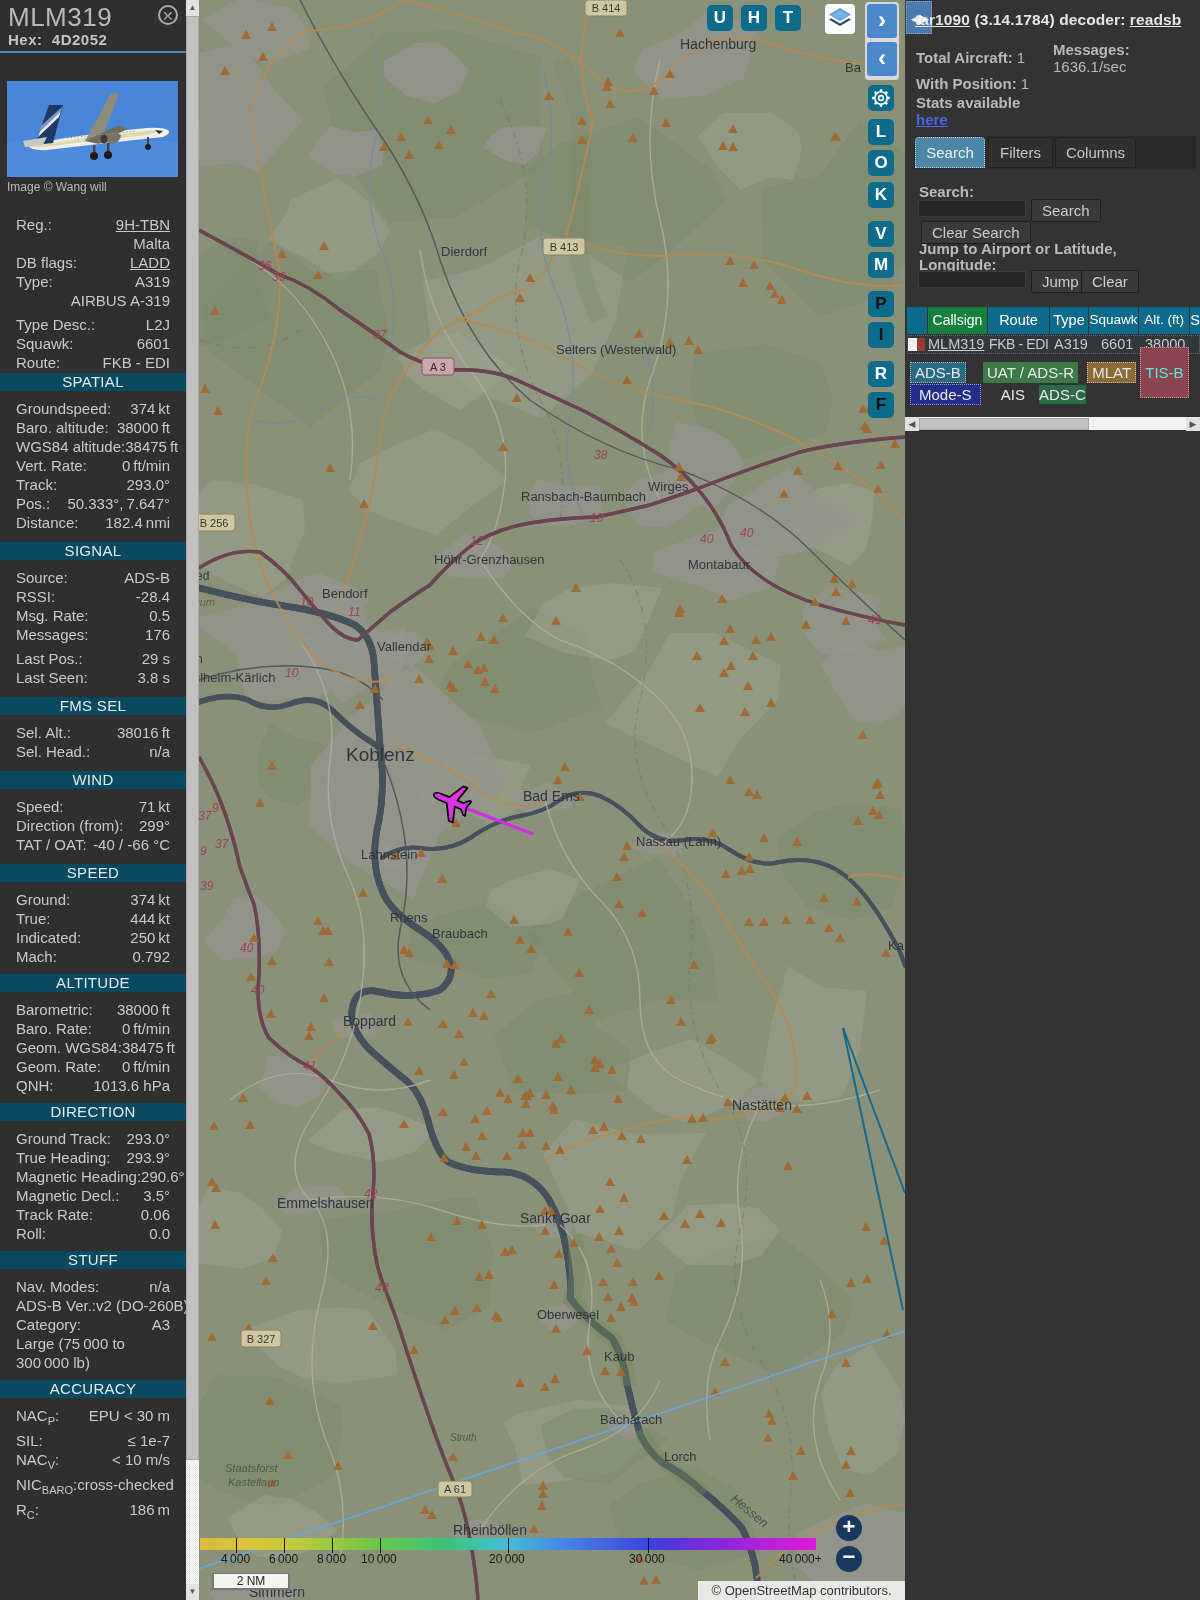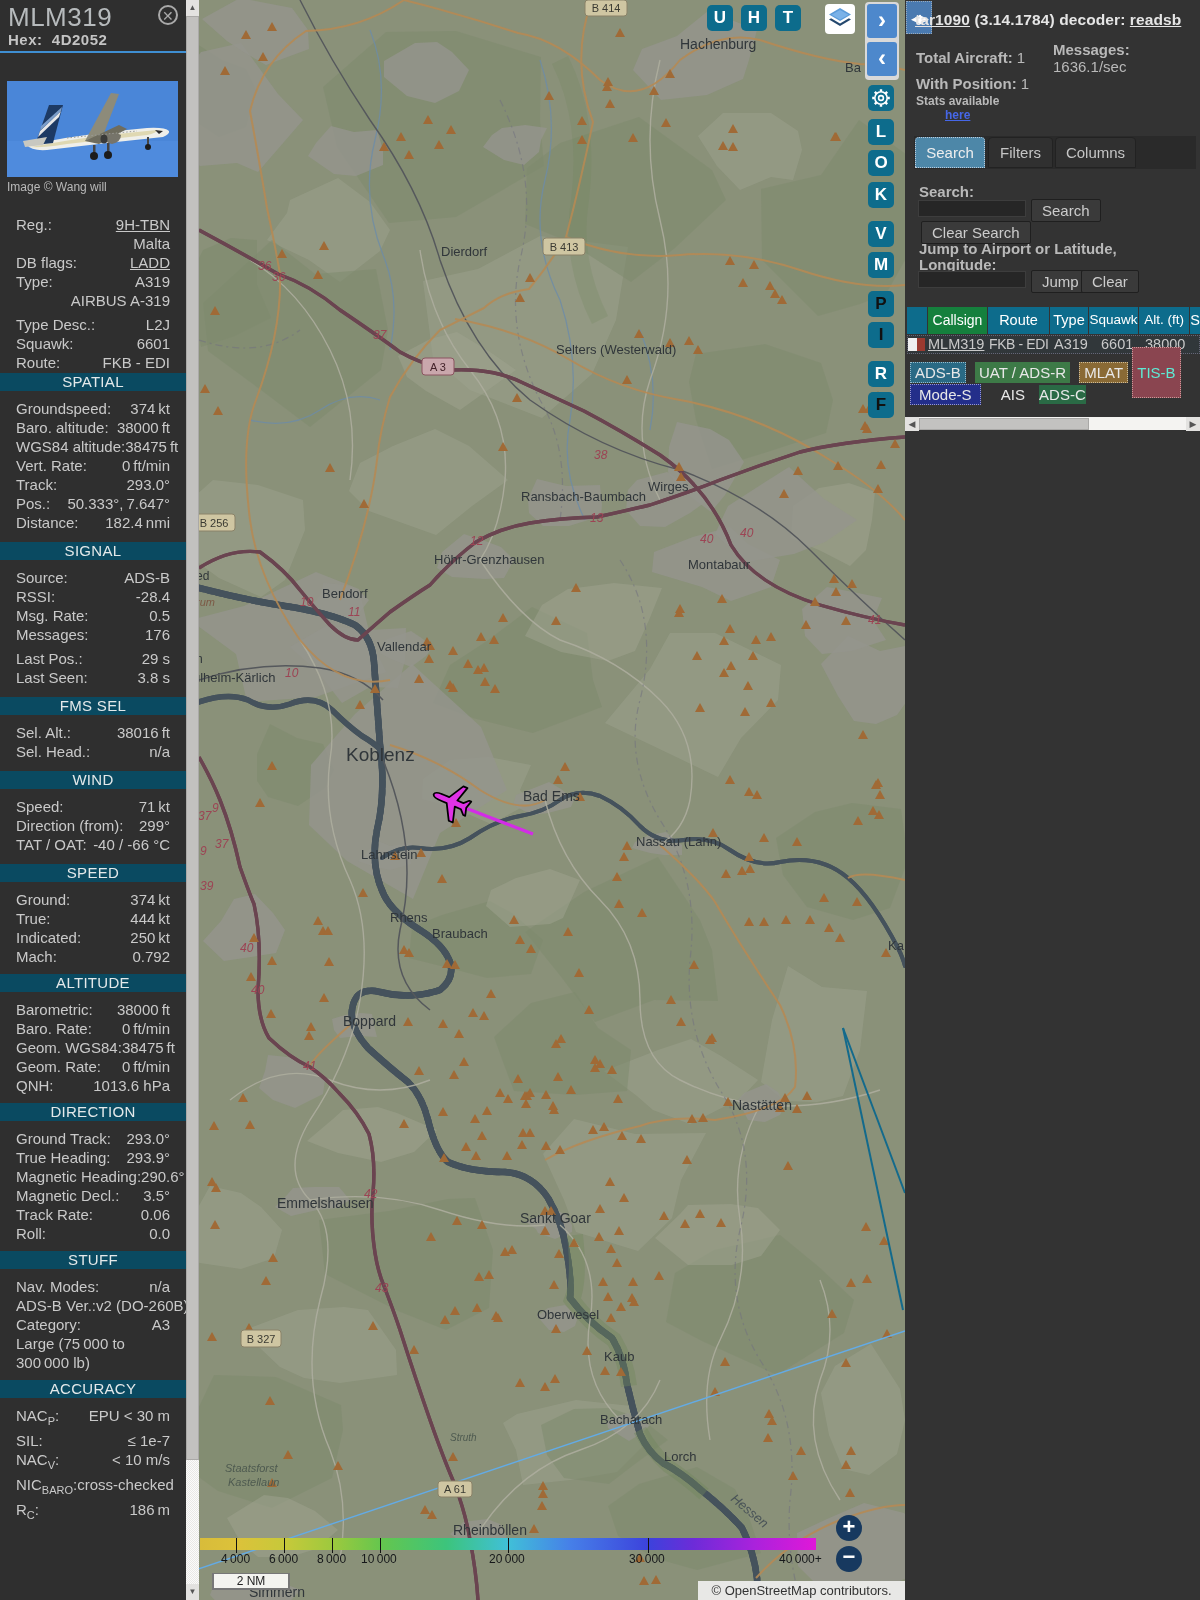--- a/index.html
+++ b/index.html
@@ -943,21 +943,21 @@
   <div id="sb-thumb"></div>
   <div class="sb-arr" style="top:1584px;">▼</div>
 </div>
 
 <div id="rpanel">
   <div style="position:absolute; left:1px; top:1px; width:26px; height:33px; background:#4a7ab0; border:1px dotted #9ab; color:#fff; font-size:13px; letter-spacing:-2px; text-align:center; line-height:33px;">◀▶</div>
   <div style="position:absolute; left:10px; top:11px; font-size:15.5px; font-weight:bold; color:#e5e5e5; white-space:nowrap; letter-spacing:0.1px;"><span style="text-decoration:underline;">tar1090</span> (3.14.1784) decoder: <span style="text-decoration:underline;">readsb</span></div>
   <div style="position:absolute; left:11px; top:49px; font-size:15px;"><b>Total Aircraft:</b> 1</div>
   <div style="position:absolute; left:148px; top:41px; font-size:15px;"><b>Messages:</b><br>1636.1/sec</div>
   <div style="position:absolute; left:11px; top:75px; font-size:15px;"><b>With Position:</b> 1</div>
-  <div style="position:absolute; left:11px; top:94px; font-size:12px;text-align:center;"><b>Stats available</b><br><a style="color:#4667e8; font-weight:bold; text-decoration:underline;">here</a></div>
+  <div style="position:absolute; left:11px; top:94px; font-size:15px;"><b>Stats available</b><br><a style="color:#4667e8; font-weight:bold; text-decoration:underline;">here</a></div>
   <div style="position:absolute; left:9px; top:136px; width:282px; height:33px; background:#2a2a2a;">
     <div style="position:absolute; left:1px; top:1px; width:70px; height:31px; background:#4d87a8; border:1px dotted #bcd; border-radius:4px 4px 0 0; color:#eee; font-size:15px; text-align:center; line-height:29px;">Search</div>
     <div style="position:absolute; left:74px; top:1px; width:65px; height:31px; background:#303030; border:1px solid #222; border-radius:4px 4px 0 0; color:#c5c5c5; font-size:15px; text-align:center; line-height:29px;">Filters</div>
     <div style="position:absolute; left:141px; top:1px; width:81px; height:31px; background:#303030; border:1px solid #222; border-radius:4px 4px 0 0; color:#c5c5c5; font-size:15px; text-align:center; line-height:29px;">Columns</div>
   </div>
   <div style="position:absolute; left:14px; top:183px; font-size:15px; font-weight:bold;text-align:center;">Search:</div>
   <div style="position:absolute; left:13px; top:200px; width:108px; height:17px; background:#262626; border:1px solid #3d3d3d;"></div>
   <div style="position:absolute; left:126px; top:199px;"><span class="btn">Search</span></div>
   <div style="position:absolute; left:16px; top:221px;"><span class="btn">Clear Search</span></div>
   <div style="position:absolute; left:14px; top:241px; font-size:15px; font-weight:bold; line-height:16px;">Jump to Airport or Latitude,<br>Longitude:</div>
@@ -976,21 +976,21 @@
     <div style="position:absolute; left:3px; top:31px; width:9px; height:13px; background:#efefef;"></div>
     <div style="position:absolute; left:12px; top:31px; width:8px; height:13px; background:#9a3a30;"></div>
     <div style="position:absolute; left:23px; top:29px; color:#c9c9c9; text-decoration:underline;">MLM319</div>
     <div style="position:absolute; left:84px; top:29px; color:#c9c9c9; font-size:14px; letter-spacing:-0.4px;">FKB - EDI</div>
     <div style="position:absolute; left:149px; top:29px; color:#c9c9c9;">A319</div>
     <div style="position:absolute; left:196px; top:29px; color:#c9c9c9;">6601</div>
     <div style="position:absolute; left:240px; top:29px; color:#c9c9c9;">38000</div>
   </div>
   <div style="position:absolute; left:5px; top:364px; font-size:15px; white-space:nowrap;">
     <span style="background:#2a6a85; border:1px dotted #9bc; padding:1px 4px; color:#e8e8e8;">ADS-B</span>
-    <span style="background:#3d7a47; padding:2px 4px; color:#e8e8e8; margin-left:5px;">UAT / ADS-R</span>
+    <span style="background:#3d7a47; padding:2px 4px; color:#e8e8e8; margin-left:13px;">UAT / ADS-R</span>
     <span style="background:#8a6a35; border:1px dotted #cb9; padding:1px 4px; color:#e8e8e8; margin-left:5px;">MLAT</span>
     <span style="background:#8a4550; border:1px dotted #c99; padding:16px 4px; color:#5eead4; margin-left:0;">TIS-B</span>
   </div>
   <div style="position:absolute; left:5px; top:386px; font-size:15px;">
     <span style="background:#232e8a; border:1px dotted #99c; padding:1px 8px; color:#e8e8e8;">Mode-S</span>
     <span style="padding:1px 4px; color:#e8e8e8; margin-left:12px;">AIS</span>
     <span style="background:#2a6a45; padding:1px 0; color:#e8e8e8; margin-left:6px;">ADS-C</span>
   </div>
   <div style="position:absolute; left:0; top:417px; width:295px; height:13px; background:#f4f3f1;">
     <div style="position:absolute; left:0; top:0; width:14px; height:14px; background:#e3e2e0; color:#555; font-size:9px; text-align:center; line-height:14px;">◀</div>

